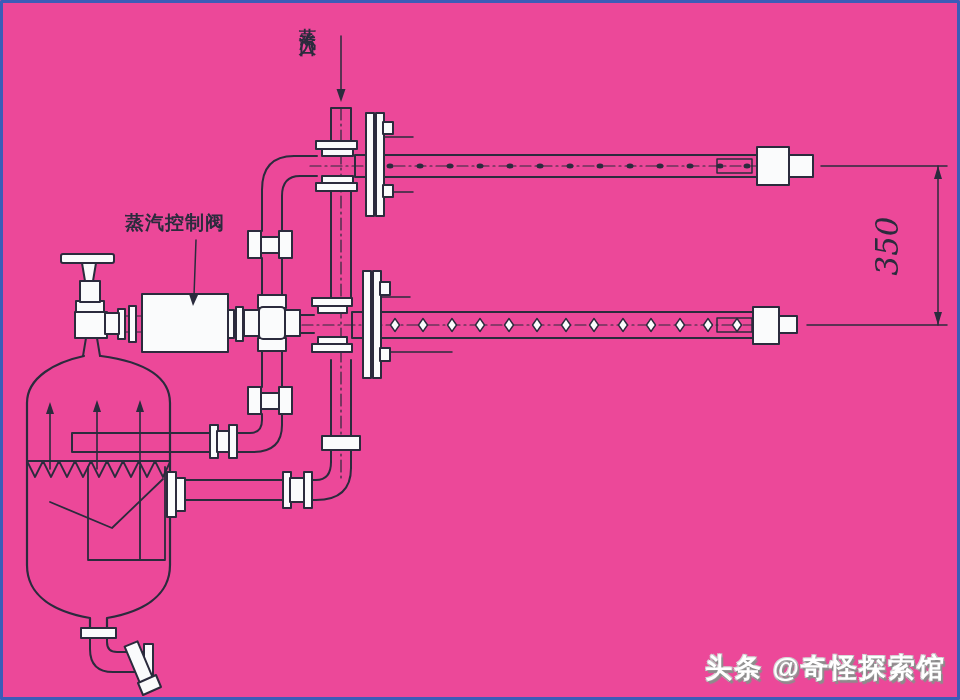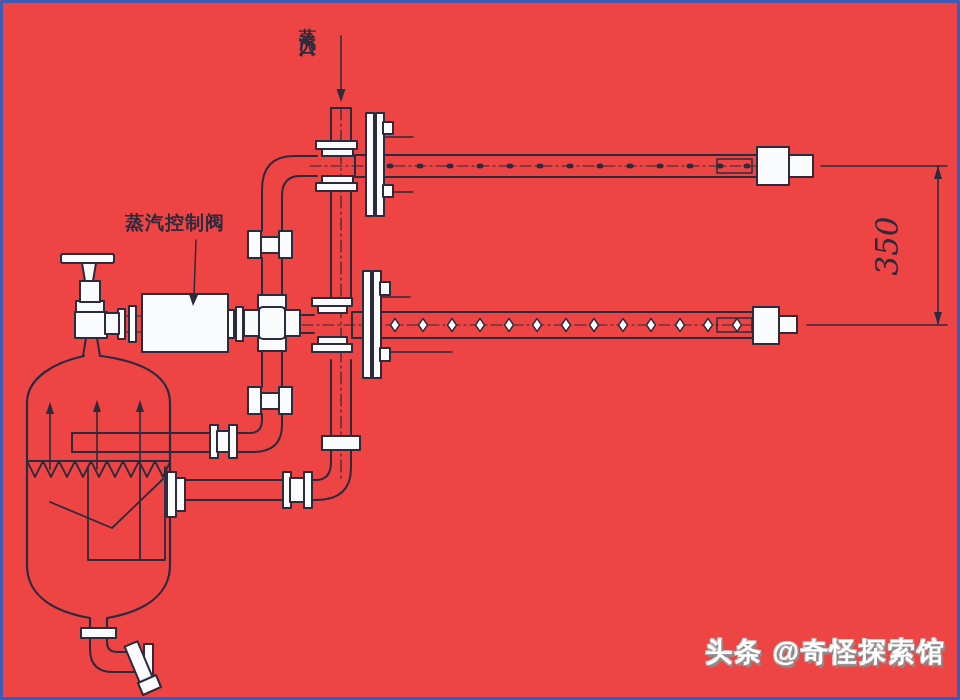--- a/index.html
+++ b/index.html
@@ -1,37 +1,37 @@
 <!DOCTYPE html>
 <html><head>
 <meta charset="utf-8">
 <style>
   html,body{margin:0;padding:0;background:#e8e8e8;}
   #stage{
-    position:relative;width:960px;height:700px;background:#ef4444;
+    position:relative;width:960px;height:700px;background:#ec4899;
     overflow:hidden;font-family:"Liberation Sans",sans-serif;
   }
   #stage svg{position:absolute;left:0;top:0;}
   .lbl{position:absolute;color:#2b2b3d;}
   #steam-inlet-label{
     left:296px;top:14px;height:100px;
     writing-mode:vertical-rl;text-orientation:upright;
     font-size:17px;font-weight:600;letter-spacing:5px;
   }
   #control-valve-label{
     left:125px;top:210px;font-size:19px;font-weight:600;letter-spacing:1px;
   }
   #dim-350{
     left:858px;top:218px;width:78px;height:56px;
     transform:rotate(-90deg);
     font-family:"DejaVu Serif",serif;font-style:italic;
     font-size:31px;text-align:center;
   }
   #watermark{
-    position:absolute;right:14px;bottom:30px;
+    position:absolute;right:14px;bottom:14px;
     font-size:27px;font-weight:bold;letter-spacing:2px;
     color:#ffffff;
     text-shadow:2px 3px 1px #8c8c8c,1px 1px 0 #a5a5a5,
                 -1px -1px 0 #d8d8d8,1px -1px 0 #c2c2c2,-1px 1px 0 #c2c2c2;
   }
 </style>
 </head>
 <body>
 
 <div id="stage">

